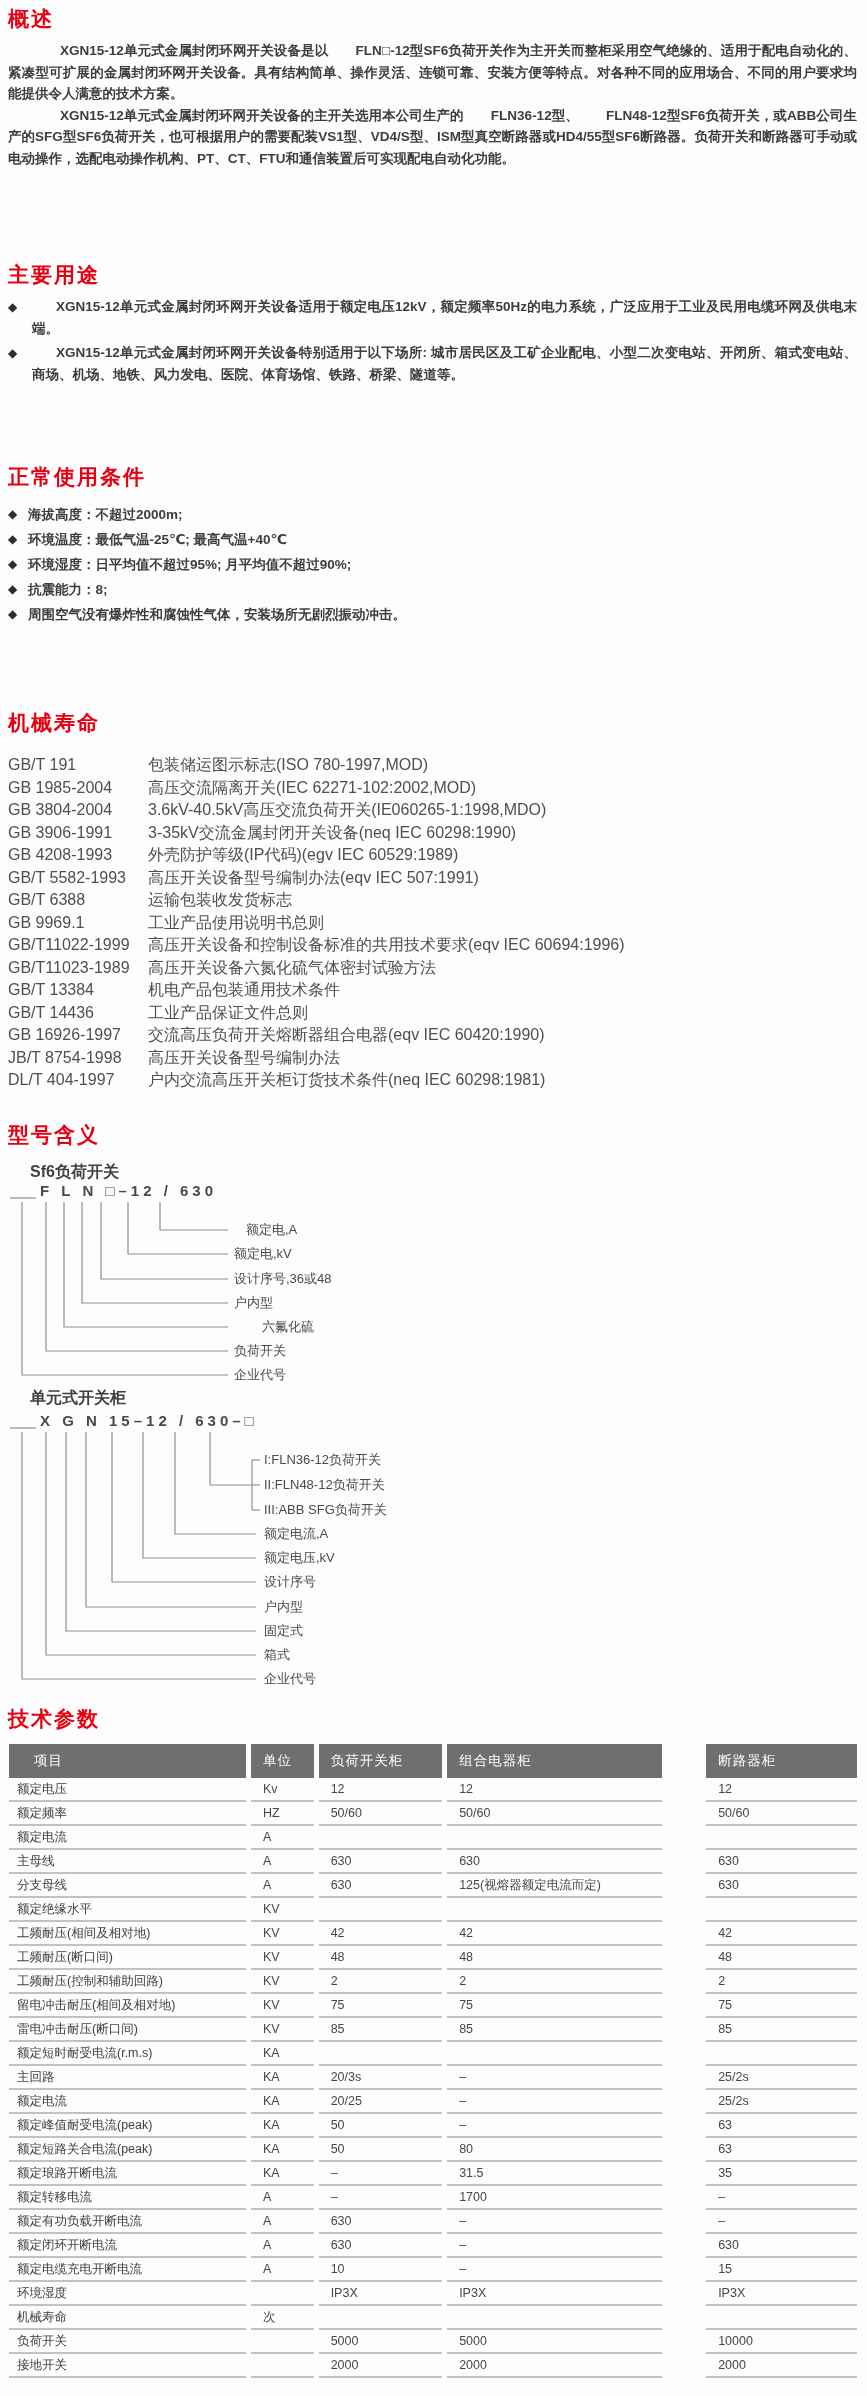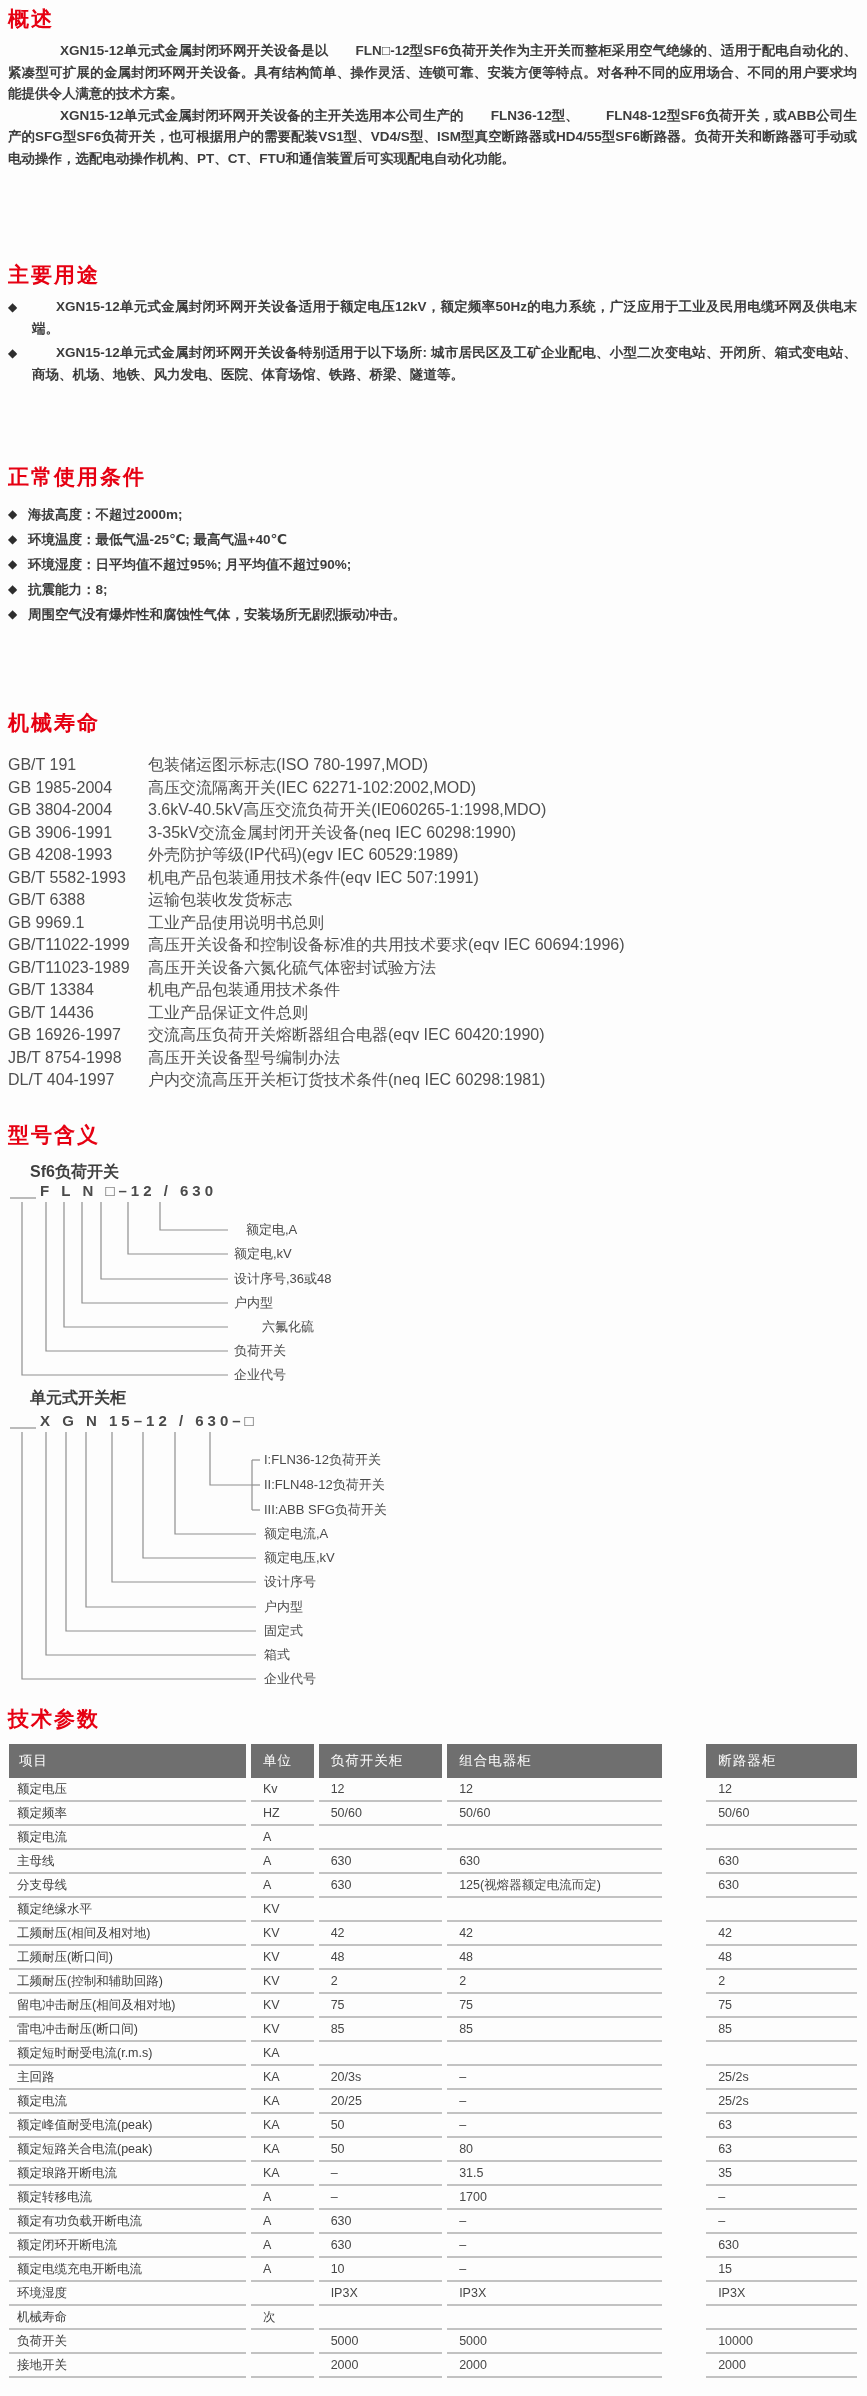--- a/index.html
+++ b/index.html
@@ -38,21 +38,21 @@
   .dg-model{position:absolute;left:40px;font-size:15px;font-weight:600;
     letter-spacing:4px;color:#4a4a4a;white-space:pre;}
   .dg-label{position:absolute;font-size:13px;color:#4a4a4a;white-space:nowrap;line-height:18px;}
   #dg-svg{position:absolute;left:0;top:0;}
   
   table.tech{width:858px;margin:12px 0 0 4px;border-collapse:separate;
     border-spacing:5px 0;table-layout:fixed;}
   table.tech th{
     background:#6f6f6f;color:#ffffff;font-weight:400;font-size:13.5px;
     text-align:left;padding:8px 0 8px 12px;letter-spacing:1px;}
-  table.tech th.h0{padding-left:10px;}
+  table.tech th.h0{padding-left:25px;}
   table.tech td{
     border-bottom:2px solid #c2c2c2;font-size:12.5px;color:#474747;
     padding:3.5px 0 3.5px 12px;line-height:15px;height:15px;
     white-space:nowrap;overflow:hidden;}
   table.tech td.c0{padding-left:8px;color:#3e3e3e;}
   table.tech td.sp,table.tech th.sp{background:transparent;border:none;padding:0;}
   .col-item{width:234px;} .col-unit{width:62px;} .col-a{width:122px;}
   .col-b{width:212px;} .col-gap{width:34px;} .col-c{width:149px;}
 </style>
 </head>
@@ -137,21 +137,21 @@
         <span class="std-desc">3-35kV交流金属封闭开关设备(neq IEC 60298:1990)</span>
       </div>
 
       <div class="std-row">
         <span class="std-code">GB 4208-1993</span>
         <span class="std-desc">外壳防护等级(IP代码)(egv IEC 60529:1989)</span>
       </div>
 
       <div class="std-row">
         <span class="std-code">GB/T 5582-1993</span>
-        <span class="std-desc">机电产品包装通用技术条件(eqv IEC 507:1991)</span>
+        <span class="std-desc">高压开关设备型号编制办法(eqv IEC 507:1991)</span>
       </div>
 
       <div class="std-row">
         <span class="std-code">GB/T 6388</span>
         <span class="std-desc">运输包装收发货标志</span>
       </div>
 
       <div class="std-row">
         <span class="std-code">GB 9969.1</span>
         <span class="std-desc">工业产品使用说明书总则</span>

